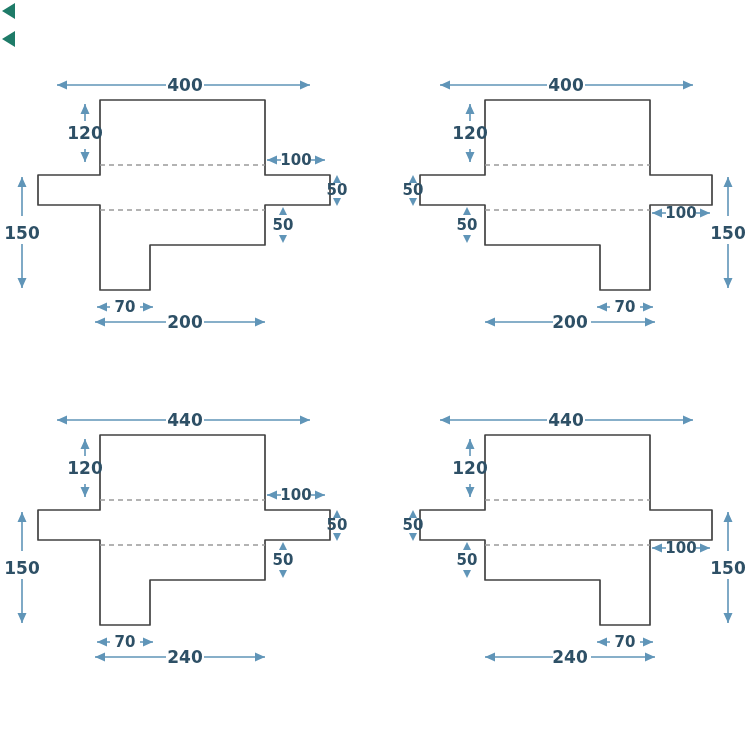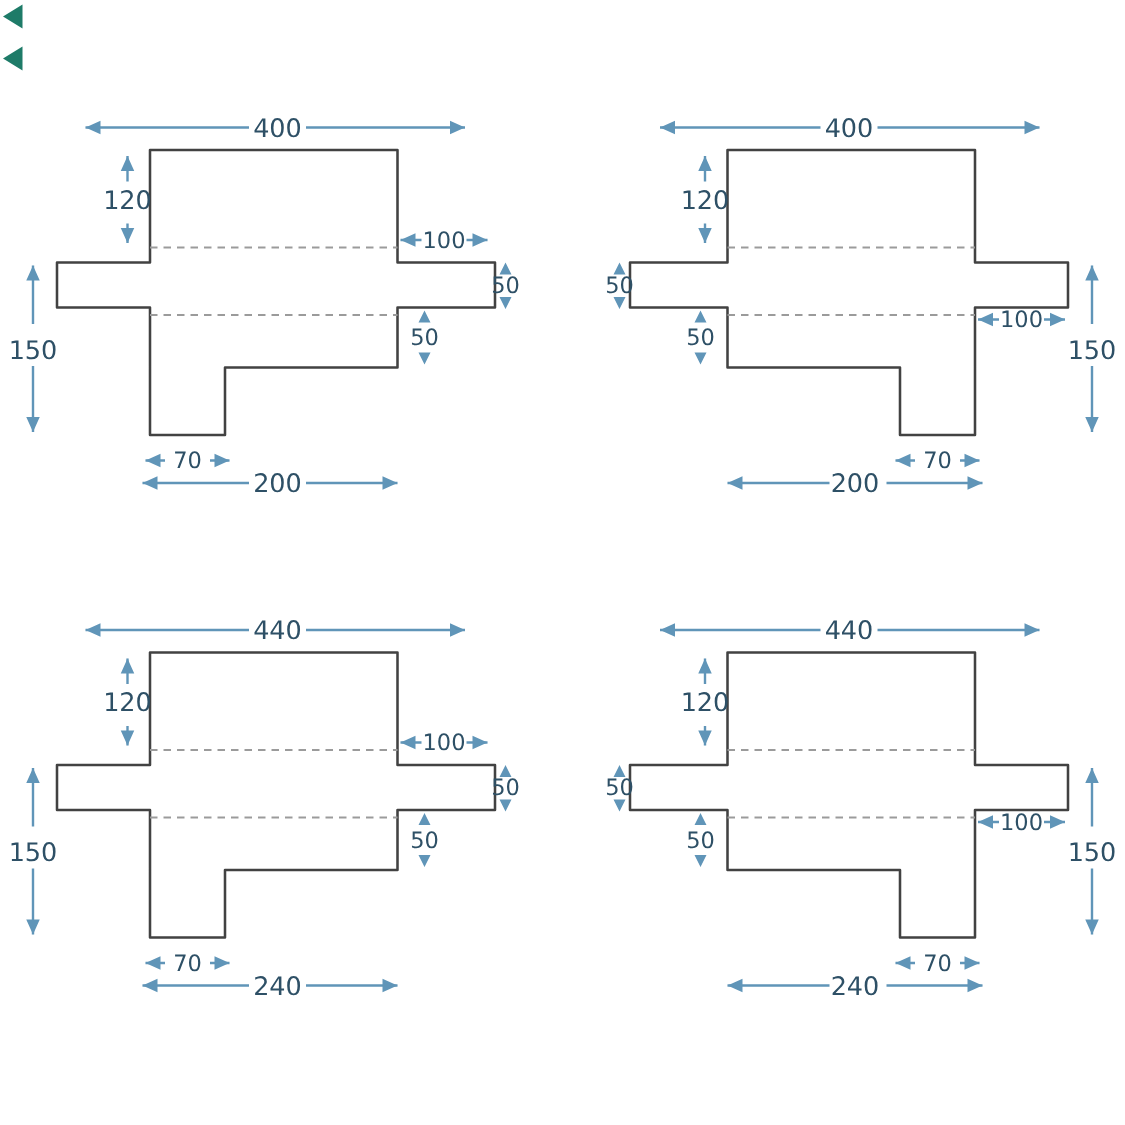--- a/index.html
+++ b/index.html
@@ -1,17 +1,17 @@
 <!DOCTYPE html>
 <html><head>
 <meta charset="utf-8">
 <style>
   html,body{margin:0;padding:0;background:#ffffff;}
   .sheet{width:750px;height:750px;background:#ffffff;position:relative;display:grid;
-         grid-template-columns:375px 375px;grid-template-rows:375px 375px;}
+         grid-template-columns:375px 375px;grid-template-rows:375px 375px;font-weight:bold;}
   svg.quad{display:block;width:375px;height:375px;}
   .outline{fill:#ffffff;stroke:#424242;stroke-width:1.7;stroke-linejoin:round;stroke-linecap:round;}
   .fold{stroke:#9b9b9b;stroke-width:1.3;stroke-dasharray:5 4;fill:none;}
   .dim{stroke:#6095b8;stroke-width:1.6;fill:none;}
   .head{fill:#6095b8;stroke:none;}
   .dtxt{fill:#2e5066;font-family:"DejaVu Sans","Liberation Sans",sans-serif;text-anchor:middle;}
   .s17{font-size:17px;}
   .s15{font-size:15px;}
   .corner-marks{position:absolute;left:0;top:8;}
 </style>

